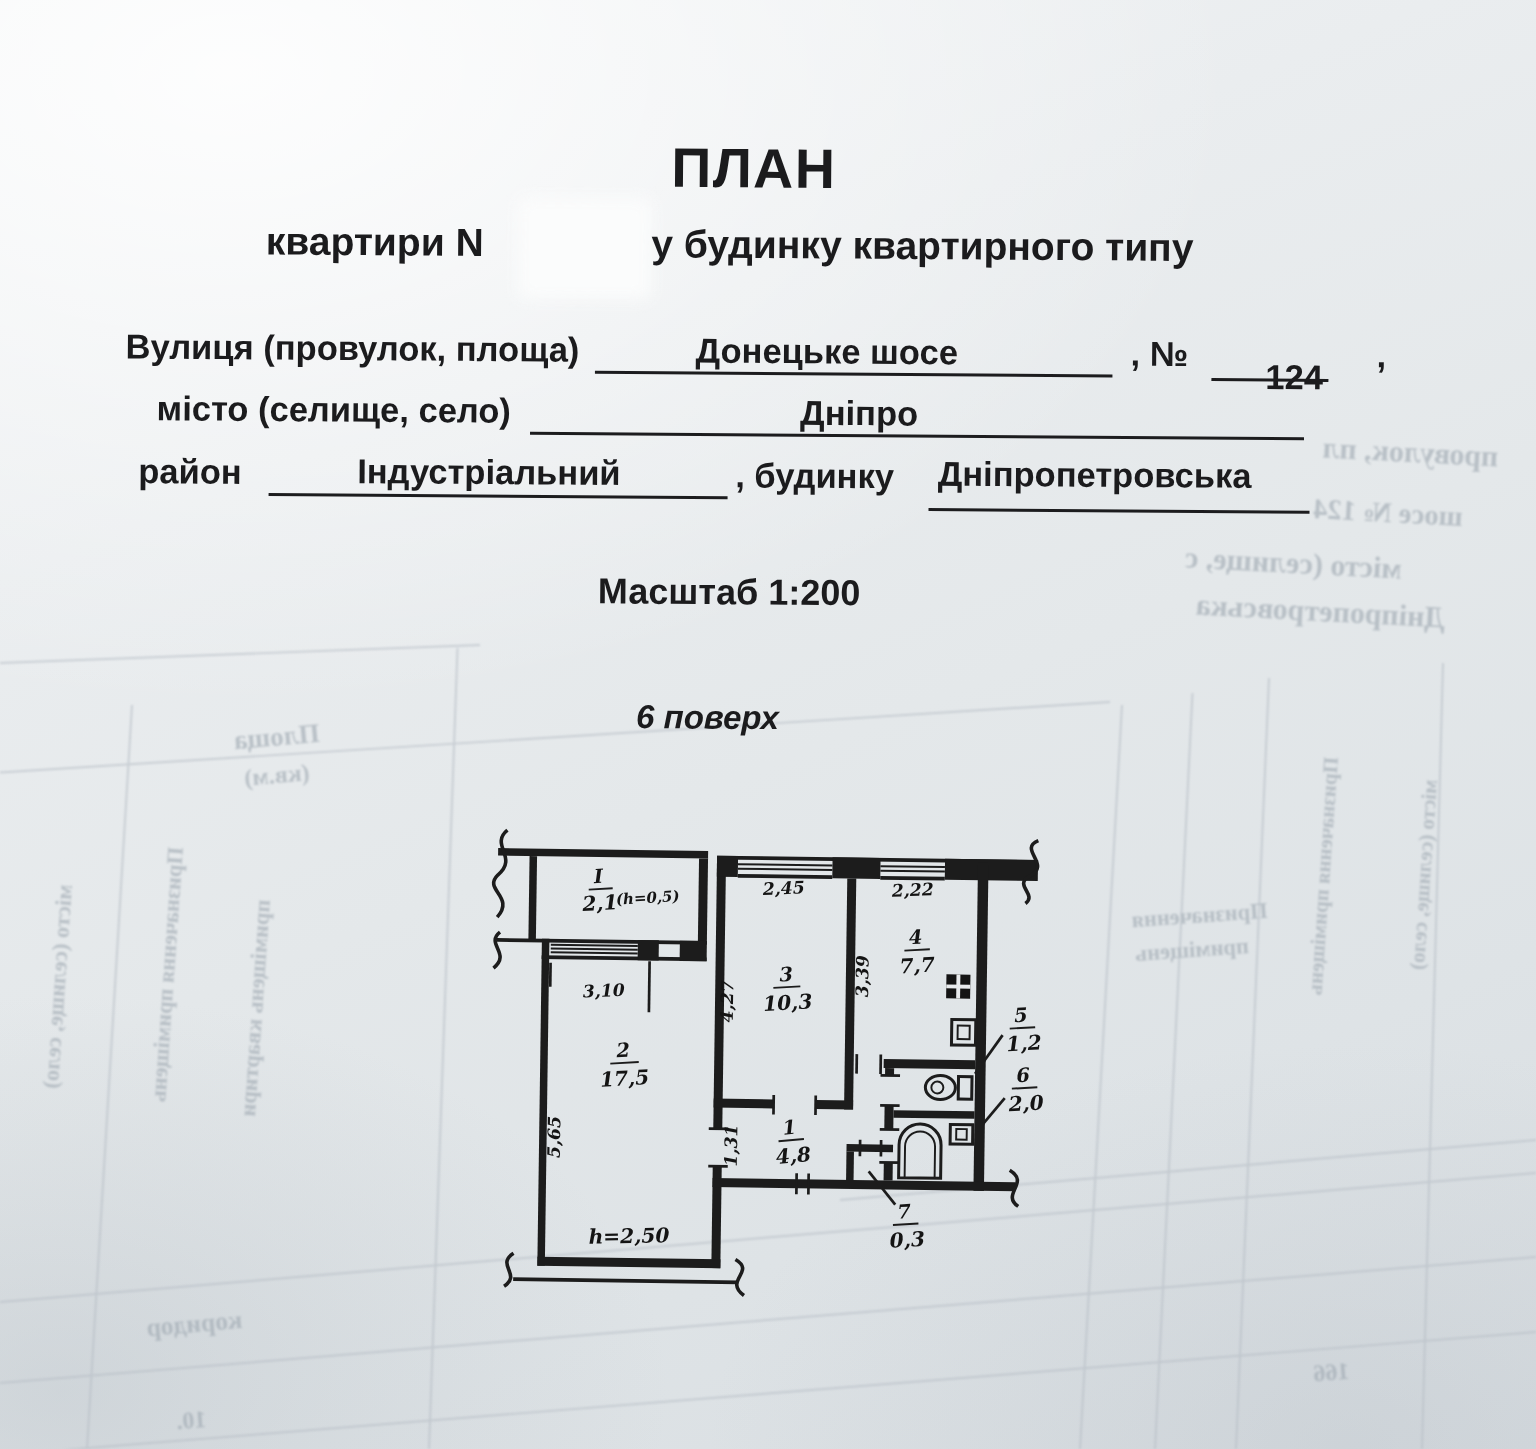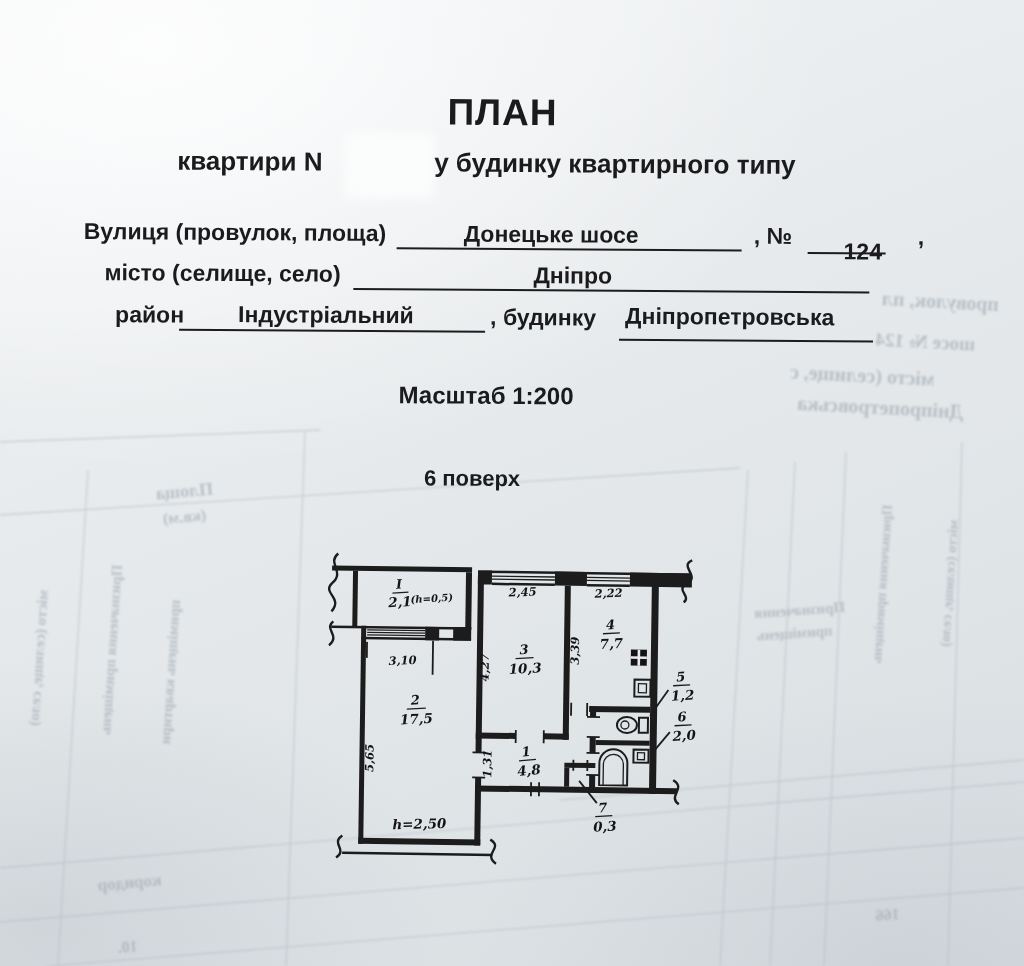--- a/index.html
+++ b/index.html
@@ -84,29 +84,29 @@
     <div class="ul" style="left:395px;top:248px;width:345px;"></div>
     <div class="t lbl" style="left:752px;top:221px;">, №</div>
     <div class="t val" style="left:826px;top:236px;margin-left:16px;">124</div>
     <div class="ul" style="left:806px;top:250px;width:78px;"></div>
     <div class="t lbl" style="left:916px;top:221px;">,</div>
 
     <div class="t lbl" style="left:103px;top:262px;">місто (селище, село)</div>
     <div class="t val" style="left:532px;top:262px;">Дніпро</div>
     <div class="ul" style="left:352px;top:289px;width:516px;"></div>
 
-    <div class="t lbl" style="left:114px;top:304px;">район</div>
+    <div class="t lbl" style="left:91px;top:304px;">район</div>
     <div class="t val" style="left:237px;top:303px;">Індустріальний</div>
     <div class="ul" style="left:178px;top:331px;width:306px;"></div>
     <div class="t lbl" style="left:489px;top:304px;">, будинку</div>
     <div class="t val" style="left:624px;top:302px;">Дніпропетровська</div>
     <div class="ul" style="left:618px;top:338px;width:254px;"></div>
 
     <div class="t val" style="left:398px;top:382px;font-size:24px;">Масштаб 1:200</div>
-    <div class="t val" style="left:424px;top:466px;font-size:22px;">6 поверх</div>
+    <div class="t val" style="left:424px;top:466px;font-size:22px;font-style:italic;">6 поверх</div>
   </div>
 
   <svg class="plan" viewBox="0 0 400 340">
 
     <g>
 
       <rect class="wall" x="12" y="20" width="140" height="5"></rect>
       <rect class="wall" x="33" y="25" width="5" height="57"></rect>
       <rect class="wall" x="146" y="25" width="6" height="57"></rect>
 

